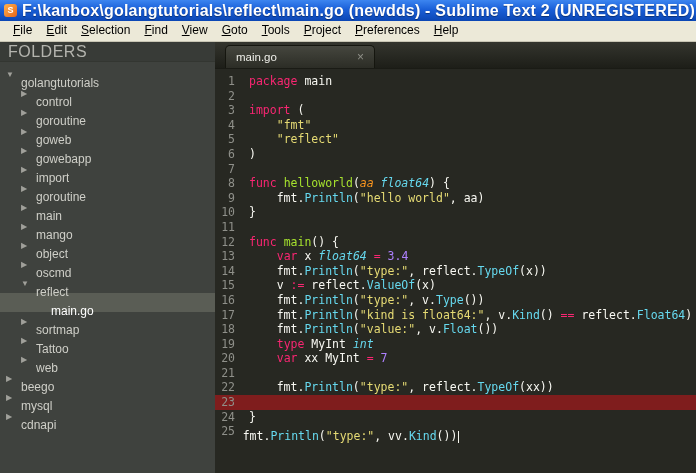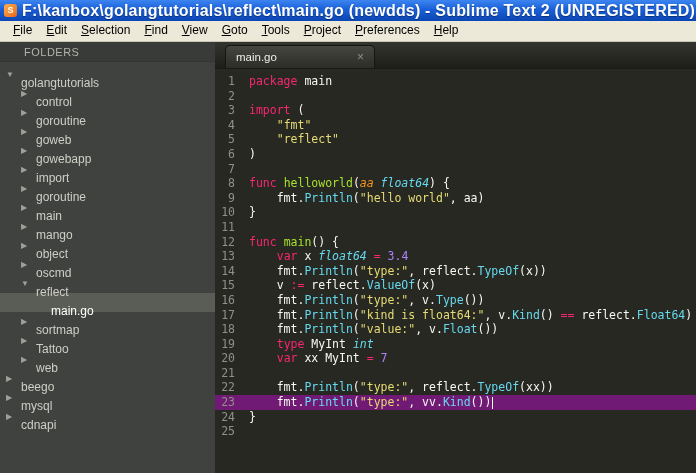--- a/index.html
+++ b/index.html
@@ -27,21 +27,21 @@
     display:flex; align-items:flex-start; padding-left:6px;
   }
   .menu-item { font-size:12px; color:#000; padding:2px 7px; cursor:default; }
   .menu-item::first-letter { text-decoration:underline; }
 
   
   .content { flex:1; display:flex; min-height:0; }
 
   
   .sidebar { width:215px; flex:0 0 215px; background:#3f423e; display:flex; flex-direction:column; overflow:hidden; }
-  .sidebar-header { height:20px; line-height:20px; padding-left:24px; font-size:11px; color:#b4b4ae; background:#383b37; border-bottom:1px solid #333631; letter-spacing:.5px; }
+  .sidebar-header { height:20px; line-height:20px; padding-left:8px; font-size:16px; color:#b4b4ae; background:#383b37; border-bottom:1px solid #333631; letter-spacing:.5px; }
   .tree { flex:1; padding-top:3px; overflow:hidden; }
   .tree-row { height:19px; display:flex; align-items:center; color:#cfcfc8; font-size:12px; white-space:nowrap; cursor:default; }
   .tree-row.selected { background:#5a5d55; color:#ffffff; }
   .arrow { width:15px; flex:0 0 15px; font-size:8px; color:#a0a09a; text-align:left; }
   .tree-label { overflow:hidden; text-overflow:ellipsis;margin-top:16px; }
 
   
   .editor { flex:1; display:flex; flex-direction:column; background:#272822; min-width:0; }
   .tabbar {
     height:27px; flex:0 0 27px;
@@ -54,21 +54,21 @@
     padding:0 10px; border-radius:5px 5px 0 0;
     background:linear-gradient(180deg,#45463e 0%,#2c2d26 100%);
     border:1px solid #15160f; border-bottom:none;
   }
   .tab-label { color:#eeeee8; font-size:11.5px; }
   .tab-close { color:#8f9088; font-size:12px; cursor:pointer; }
 
   
   .code { flex:1; padding-top:5px; font-family:"DejaVu Sans Mono","Liberation Mono",monospace; font-size:11.5px; overflow:hidden; }
   .code-line { height:14.6px; line-height:14.6px; display:flex; white-space:pre; }
-  .code-line.current { background:#701a75; }
+  .code-line.current { background:#7f1d1d;flex-direction:column; }
   .ln { width:34px; flex:0 0 34px; text-align:right; padding-right:14px; color:#8f908a; }
   .code-text { color:#f8f8f2; }
   .tok-k { color:#f92672; }
   .tok-f { color:#66d9ef; }
   .tok-t { color:#66d9ef; font-style:italic; }
   .tok-s { color:#e6db74; }
   .tok-n { color:#ae81ff; }
   .tok-p { color:#f8f8f2; }
   .tok-a { color:#fd971f; font-style:italic; }
   .tok-g { color:#a6e22e; }

